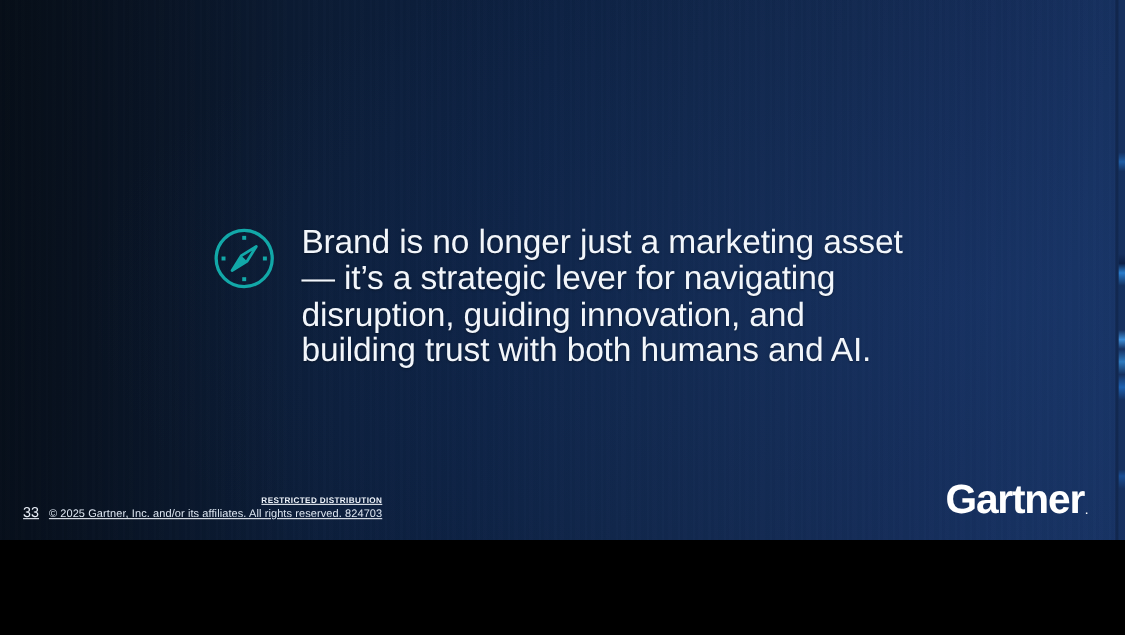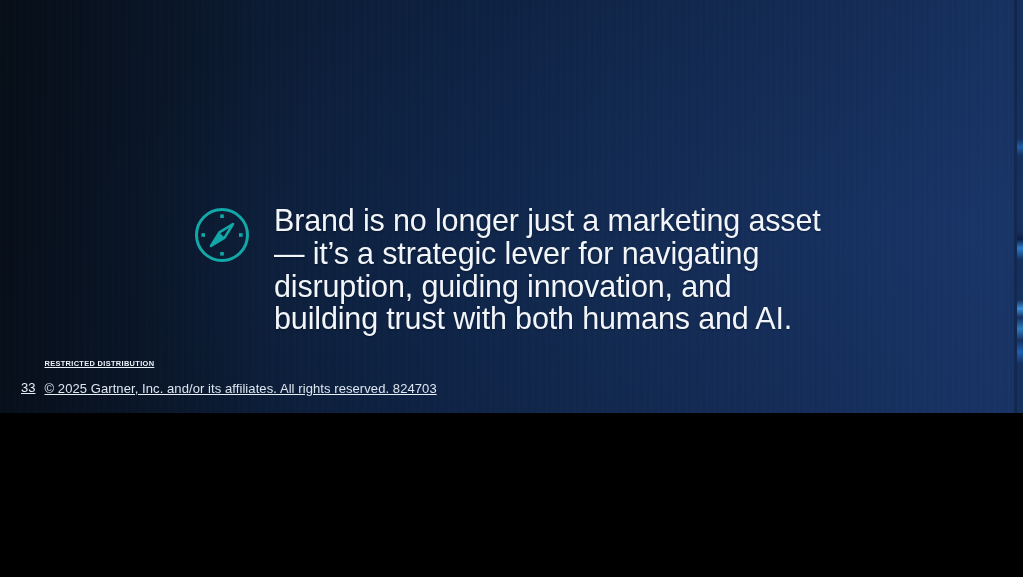--- a/index.html
+++ b/index.html
@@ -3,21 +3,21 @@
 <meta charset="utf-8">
 <style>
   html, body {
     margin: 0;
     padding: 0;
     background: #000;
   }
   #slide {
     position: relative;
     width: 1023px;
-    height: 413px;
+    height: 491px;
     overflow: hidden;
     font-family: "Liberation Sans", sans-serif;
     background: linear-gradient(
       100deg,
       #091422 0%,
       #0a1628 10%,
       #0b1a31 22%,
       #0c1e3b 34%,
       #0d2142 46%,
       #102548 58%,
@@ -140,31 +140,32 @@
   #page-number {
     font-size: 13px;
     font-weight: 400;
     line-height: 1;
     color: #e8eef6;
     padding-bottom: 1px;
   }
   #footer-text-col {
     display: flex;
     flex-direction: column;
-    gap: 15px;
+    gap: 5px;
+    text-align: right;
   }
   #restricted {
     font-size: 7.4px;
     font-weight: bold;
     letter-spacing: 0.35px;
     color: #eef3fa;
     line-height: 1;
   }
   #copyright {
-    font-size: 13px;
+    font-size: 10px;
     font-weight: 400;
     letter-spacing: 0.08px;
     color: #dde6f1;
     line-height: 1;
   }
 
   #logo {
     position: absolute;
     right: 34px;
     bottom: 19px;
@@ -221,14 +222,18 @@
   </div>
 
   <div id="footer-left">
     <div id="page-number">33</div>
     <div id="footer-text-col">
       <div id="restricted">RESTRICTED DISTRIBUTION</div>
       <div id="copyright">© 2025 Gartner, Inc. and/or its affiliates. All rights reserved. 824703</div>
     </div>
   </div>
 
+  <div id="logo">
+    <span id="logo-word">Gartner</span>
+    <span id="logo-reg">.</span>
+  </div>
 
 </div>
 
 </body></html>

